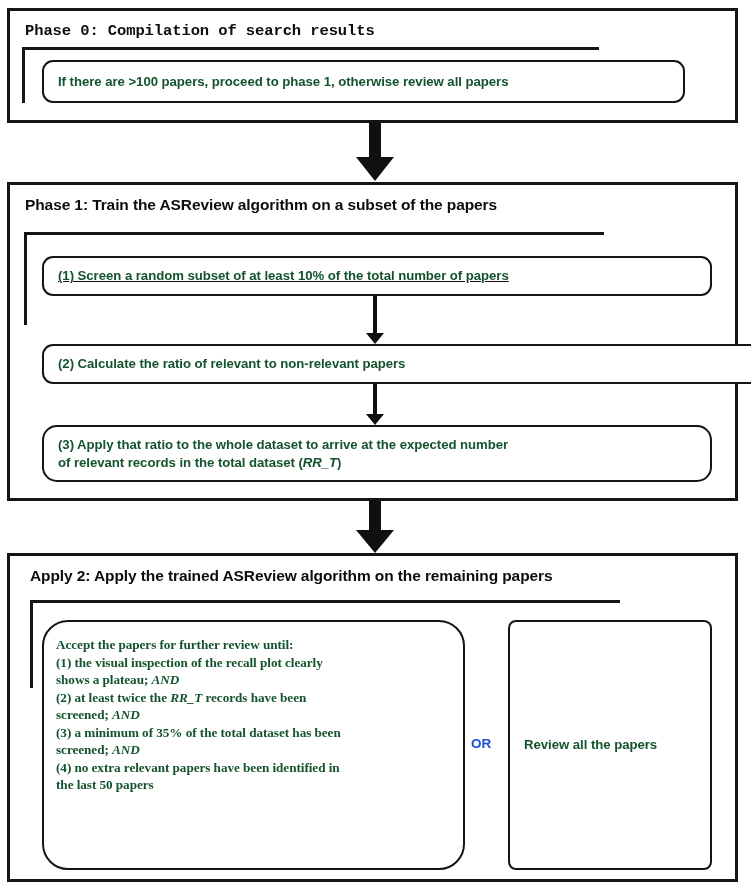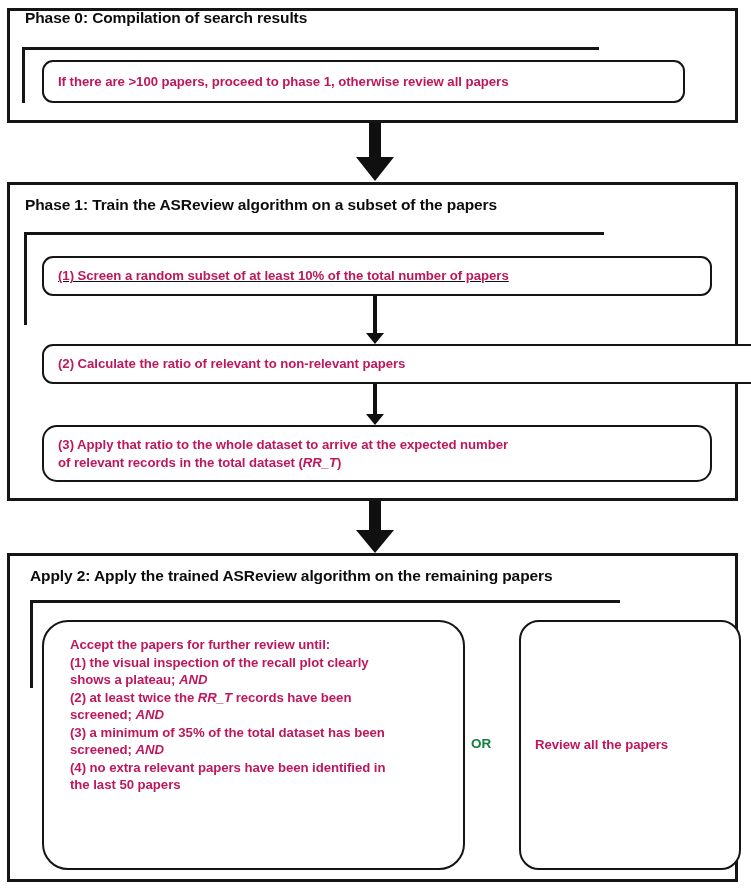--- a/index.html
+++ b/index.html
@@ -37,21 +37,21 @@
 
   
   .phase-title {
     position: absolute;
     font-size: 15.5px;
     font-weight: bold;
     letter-spacing: -0.1px;
     color: #0d0d0d;
     white-space: nowrap;
   }
-  #phase0-title { left: 25px; top: 9px; }
+  #phase0-title { left: 25px; top: 22px; font-family: Liberation Mono, monospace; }
   #phase1-title { left: 25px; top: 196px; }
   #phase2-title { left: 30px; top: 567px; }
 
   
   .bracket-h {
     position: absolute;
     height: 3px;
     background: #151515;
   }
   .bracket-v {
@@ -72,58 +72,58 @@
     box-sizing: border-box;
     border: 2.5px solid #151515;
     border-radius: 11px;
     background: #ffffff;
     display: flex;
     align-items: center;
   }
   .step-text {
     font-size: 13.2px;
     font-weight: bold;
-    color: #be185d;
+    color: #14532d;
     line-height: 1.35;
     letter-spacing: -0.05px;
     padding: 0 14px;
     white-space: pre-line;
   }
   .step-text .it { font-style: italic; font-weight: bold; }
 
   #p0-step     { left: 42px; top: 60px;  width: 643px; height: 43px; }
   #p1-step1    { left: 42px; top: 256px; width: 670px; height: 40px; text-decoration: underline; }
   #p1-step2    { left: 42px; top: 344px; width: 726px; height: 40px; }
   #p1-step3    { left: 42px; top: 425px; width: 670px; height: 57px; border-radius: 15px; }
 
   #p2-step-left {
     left: 42px; top: 620px; width: 423px; height: 250px;
     align-items: flex-start;
     border-radius: 26px;
   }
   #p2-step-left .step-text {
-    padding: 14px 26px;
+    padding: 14px 12px;
     line-height: 1.33;
+    font-family: Liberation Serif, serif;
   }
   #p2-step-right {
-    left: 508px; top: 620px; width: 222px; height: 250px;
+    left: 508px; top: 620px; width: 204px; height: 250px;
     align-items: center;
     justify-content: flex-start;
-    border-radius: 20px;
-    margin-left: 11px;
+    border-radius: 8px;
   }
   #p2-step-right .step-text { padding: 0 14px; }
 
   .or-label {
     position: absolute;
     left: 471px;
     top: 736px;
     font-size: 13.5px;
     font-weight: bold;
-    color: #15803d;
+    color: #1d4ed8;
     text-align: center;
   }
 
   
   .arrow {
     position: absolute;
   }
   #arrow-p0-p1 { left: 352px; top: 123px; width: 46px; height: 60px; }
   #arrow-p1-p2 { left: 352px; top: 500px; width: 46px; height: 55px; }
   #arrow-s1-s2 { left: 362px; top: 296px; width: 26px; height: 49px; }

